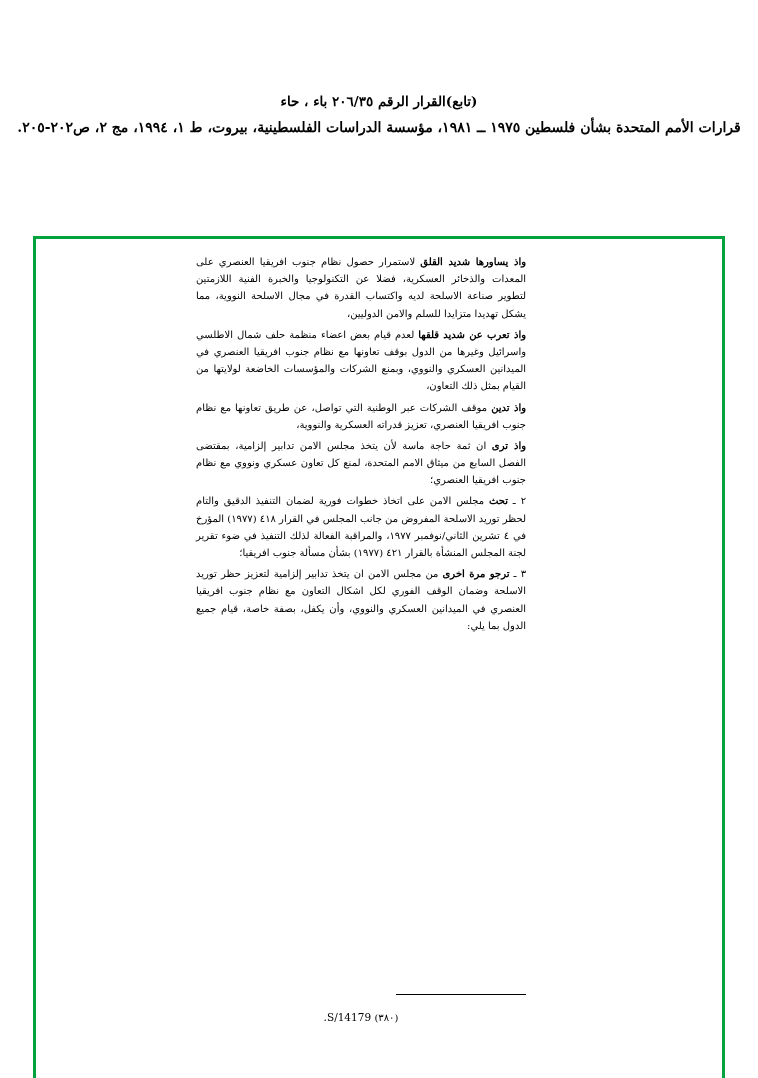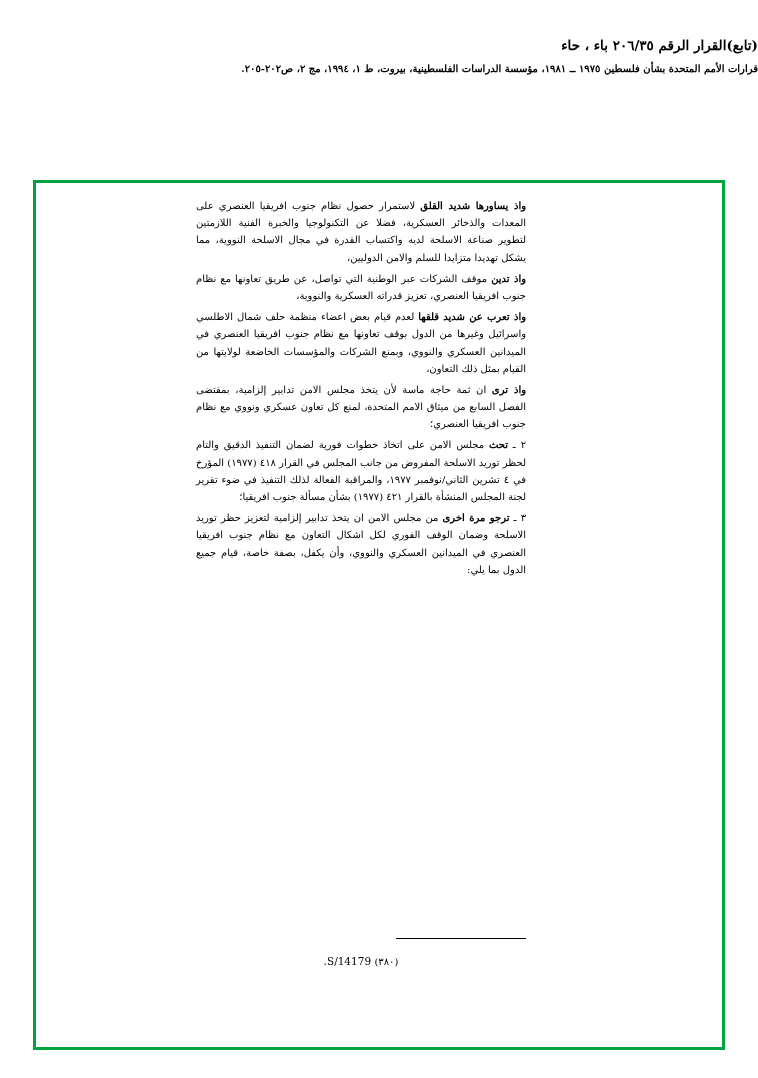--- a/index.html
+++ b/index.html
@@ -15,30 +15,31 @@
     position: relative;
     overflow: hidden;
   }
   .page {
     width: 758px;
     height: 1078px;
     position: relative;
     box-sizing: border-box;
   }
   .header-block {
-    margin-top: 37px;
+    text-align: center;
+    margin-top: 93px;
   }
   .doc-title {
     font-size: 13.5px;
     font-weight: bold;
     letter-spacing: 0.2px;
     direction: rtl;
   }
   .doc-subtitle {
-    font-size: 10px;
+    font-size: 14px;
     font-weight: bold;
     margin-top: 10px;
     direction: rtl;
     letter-spacing: 0px;
   }
   .frame {
     position: absolute;
     top: 143px;
     left: 33px;
     width: 692px;
@@ -98,25 +99,25 @@
   <div class="frame">
 
     <div class="content">
 
       <p class="para">
         <span class="lead">واذ يساورها شديد القلق</span><span> لاستمرار حصول نظام جنوب افريقيا العنصري على المعدات والذخائر العسكرية، فضلا عن التكنولوجيا والخبرة الفنية اللازمتين لتطوير صناعة الاسلحة لديه واكتساب القدرة في مجال الاسلحة النووية، مما يشكل تهديدا متزايدا للسلم والامن الدوليين،</span>
       </p>
 
 
       <p class="para">
-        <span class="lead">واذ تدين</span><span> موقف الشركات عبر الوطنية التي تواصل، عن طريق تعاونها مع نظام جنوب افريقيا العنصري، تعزيز قدراته العسكرية والنووية،</span>
+        <span class="lead">واذ تعرب عن شديد قلقها</span><span> لعدم قيام بعض اعضاء منظمة حلف شمال الاطلسي واسرائيل وغيرها من الدول بوقف تعاونها مع نظام جنوب افريقيا العنصري في الميدانين العسكري والنووي، وبمنع الشركات والمؤسسات الخاضعة لولايتها من القيام بمثل ذلك التعاون،</span>
       </p>
 
       <p class="para">
-        <span class="lead">واذ تعرب عن شديد قلقها</span><span> لعدم قيام بعض اعضاء منظمة حلف شمال الاطلسي واسرائيل وغيرها من الدول بوقف تعاونها مع نظام جنوب افريقيا العنصري في الميدانين العسكري والنووي، وبمنع الشركات والمؤسسات الخاضعة لولايتها من القيام بمثل ذلك التعاون،</span>
+        <span class="lead">واذ تدين</span><span> موقف الشركات عبر الوطنية التي تواصل، عن طريق تعاونها مع نظام جنوب افريقيا العنصري، تعزيز قدراته العسكرية والنووية،</span>
       </p>
 
       <p class="para">
         <span class="lead">واذ ترى</span><span> ان ثمة حاجة ماسة لأن يتخذ مجلس الامن تدابير إلزامية، بمقتضى الفصل السابع من ميثاق الامم المتحدة، لمنع كل تعاون عسكري ونووي مع نظام جنوب افريقيا العنصري؛</span>
       </p>
 
 
       <p class="para">
         <span>٢ ـ </span><span class="lead">تحث</span><span> مجلس الامن على اتخاذ خطوات فورية لضمان التنفيذ الدقيق والتام لحظر توريد الاسلحة المفروض من جانب المجلس في القرار ٤١٨ (١٩٧٧) المؤرخ في ٤ تشرين الثاني/نوفمبر ١٩٧٧، والمراقبة الفعالة لذلك التنفيذ في ضوء تقرير لجنة المجلس المنشأة بالقرار ٤٢١ (١٩٧٧) بشأن مسألة جنوب افريقيا؛</span>
       </p>

